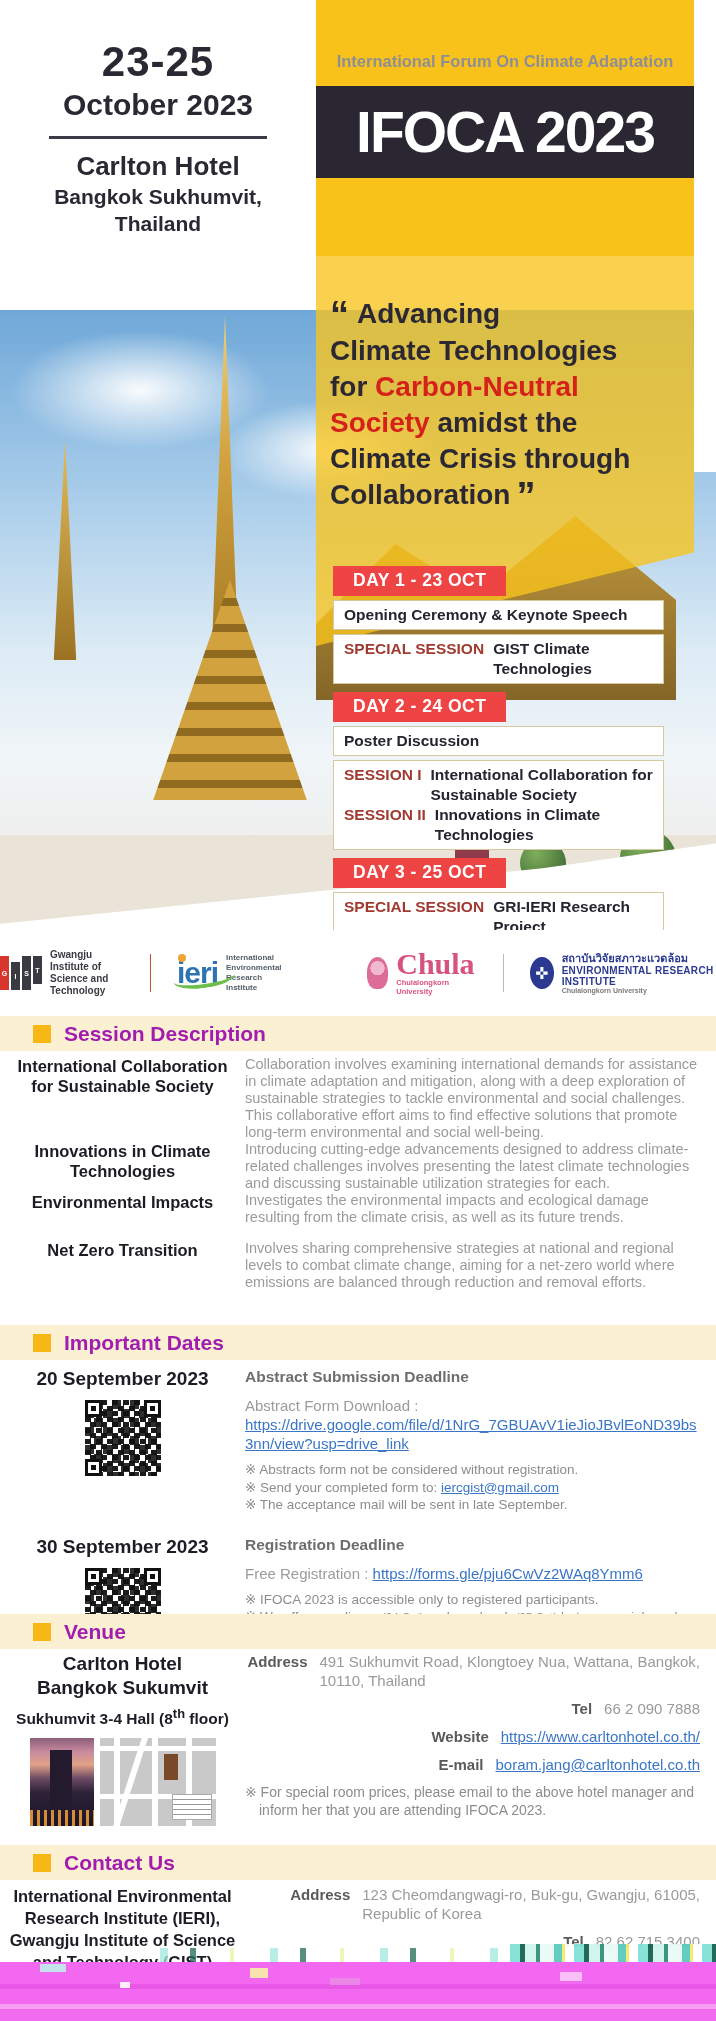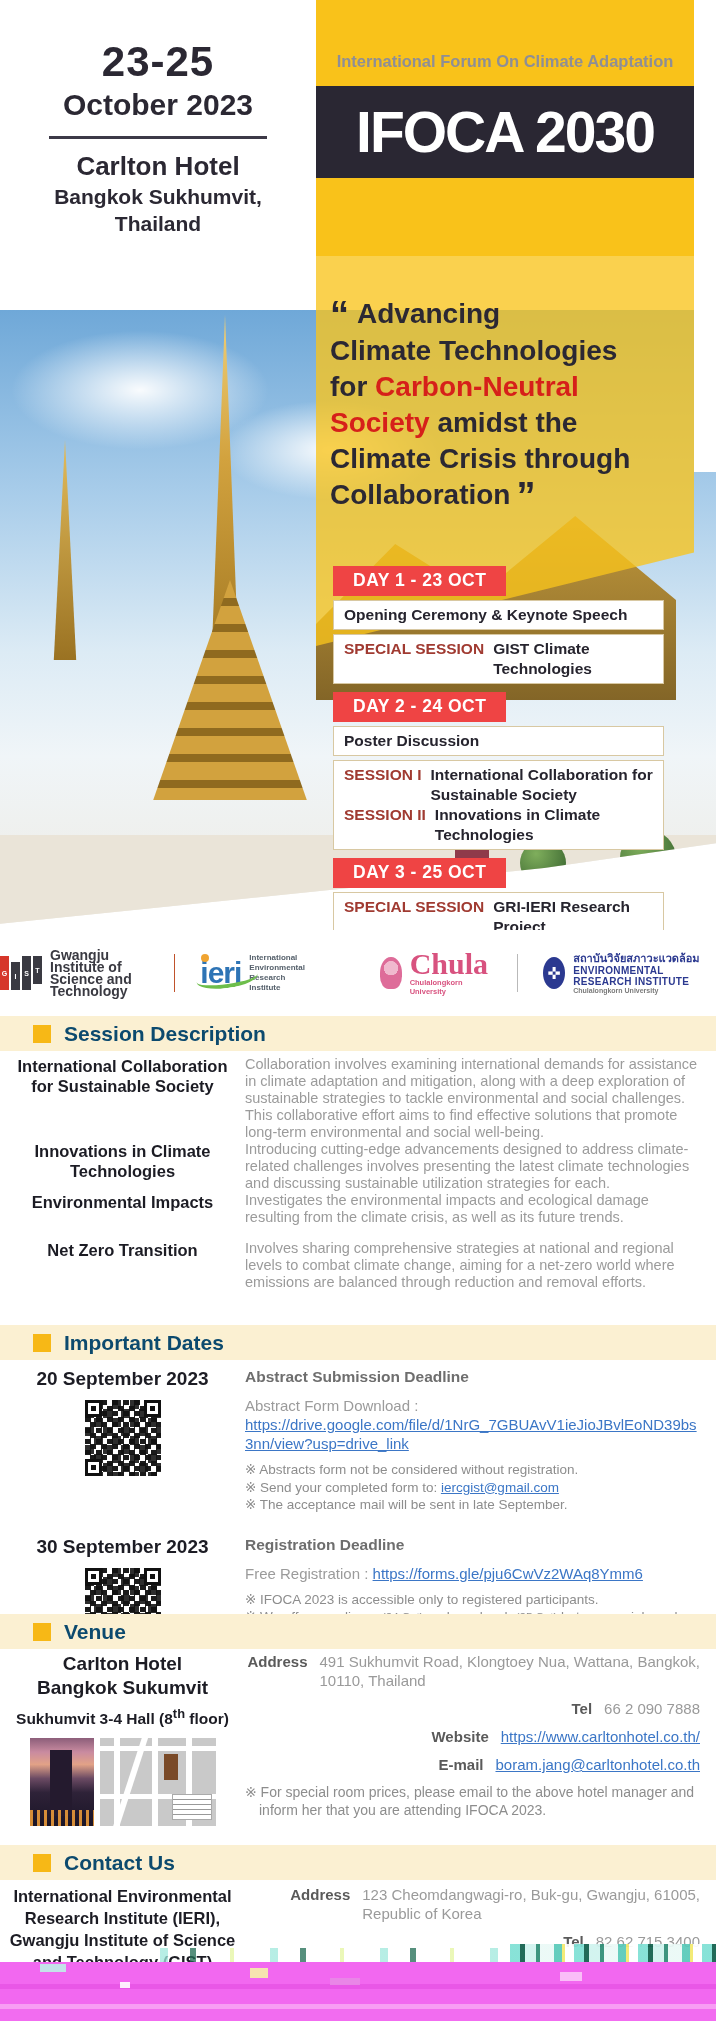--- a/index.html
+++ b/index.html
@@ -71,42 +71,42 @@
   
   .logos { position:absolute; left:0; top:930px; width:716px; height:86px; background:#ffffff;
     display:flex; align-items:center; justify-content:center; gap:26px; }
   .lg-group { display:flex; align-items:center; gap:8px; }
   .gist-bars { display:flex; gap:2px; }
   .gist-bars .bar { width:9px; height:34px; display:flex; align-items:center; justify-content:center;
     color:#ffffff; font-size:7px; font-weight:700; background:#3A3A42; }
   .gist-bars .bar.red { background:#D6362B; }
   .gist-bars .bar:nth-child(2){ height:28px; margin-top:6px; }
   .gist-bars .bar:nth-child(4){ height:28px; }
-  .lg-name { font-size:14px; font-weight:700; color:#3A3A42; line-height:12px; }
+  .lg-name { font-size:10px; font-weight:700; color:#3A3A42; line-height:12px; }
   .lg-div { width:1px; height:38px; background:#C0522B; }
   .lg-div.gray { background:#B9B9B9; }
   .ieri-word { position:relative; font-size:30px; font-weight:800; color:#2E74B5; letter-spacing:-1px; }
   .ieri-word::after { content:""; position:absolute; left:-4px; top:12px; width:62px; height:16px;
     border-bottom:4px solid #6DBE4B; border-radius:50%; transform:rotate(-8deg); }
   .ieri-dot { position:absolute; left:1px; top:-2px; width:8px; height:8px; border-radius:50%; background:#F0A431; }
   .ieri-name { font-size:8px; color:#55606B; font-weight:700; line-height:10px; }
   .chula-emblem { width:24px; height:32px; border-radius:50% 50% 40% 40%;
     background:radial-gradient(circle at 50% 35%,#F0B9CE 0 30%,#DE6C99 31% 100%); }
   .chula-word { font-family:"Liberation Serif","DejaVu Serif",serif; font-size:30px; font-weight:700; color:#D8527F; line-height:28px; }
   .chula-sub { font-size:7.5px; color:#D8527F; font-weight:700; }
   .eri-emblem { width:32px; height:32px; border-radius:50%; background:#2B3990; color:#fff;
     display:flex; align-items:center; justify-content:center; font-size:16px; }
   .eri-thai { font-size:11px; font-weight:700; color:#2B3990; line-height:13px; }
   .eri-name { font-size:10px; font-weight:700; color:#2B3990; letter-spacing:.3px; }
   .eri-sub { font-size:7px; color:#7A7A7A; font-weight:700; }
 
   
   .band { position:absolute; left:0; width:716px; height:35px; background:#FBF0D2; display:flex; align-items:center; }
   .band .sq { width:18px; height:18px; background:#F7B816; margin-left:33px; margin-right:13px; }
-  .band .bt { color:#0c4a6e; font-size:21px; font-weight:800; }
+  .band .bt { color:#a21caf; font-size:21px; font-weight:800; }
   .band-session { top:1016px; }
   .band-dates   { top:1325px; }
   .band-venue   { top:1614px; }
   .band-contact { top:1845px; }
 
   .leftcol { width:245px; flex:0 0 245px; text-align:center; color:#1C1C24; font-weight:800; }
   .rightcol { flex:1; padding-right:16px; }
 
   
   .sessions { position:absolute; left:0; top:1056px; width:716px; }
@@ -204,21 +204,21 @@
       <div class="hero-venue-1">Carlton Hotel</div>
       <div class="hero-venue-2">Bangkok Sukhumvit,</div>
       <div class="hero-venue-3">Thailand</div>
     </div>
 
     <div class="hero-right-margin"></div>
 
     <div class="yellow-top">
       <div class="forum-label">International Forum On Climate Adaptation</div>
       <div class="title-band">
-        <span class="t">IFOCA 2030</span>
+        <span class="t">IFOCA 2023</span>
       </div>
     </div>
     <div class="yellow-overlay"></div>
 
     <div class="quote">
       <span class="qmark">“</span><span>Advancing</span><br>
       <span>Climate Technologies</span><br>
       <span>for </span><span class="qred">Carbon-Neutral</span><br>
       <span class="qred">Society</span><span> amidst the</span><br>
       <span>Climate Crisis through</span><br>

